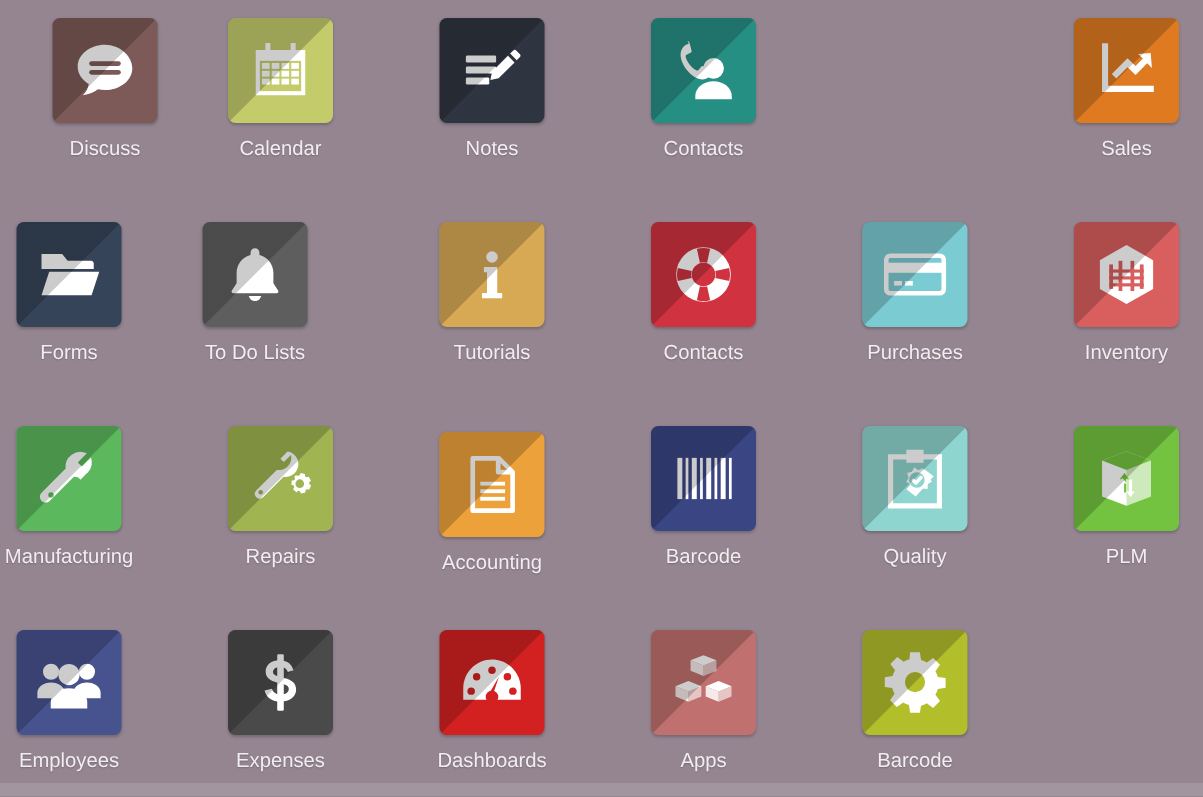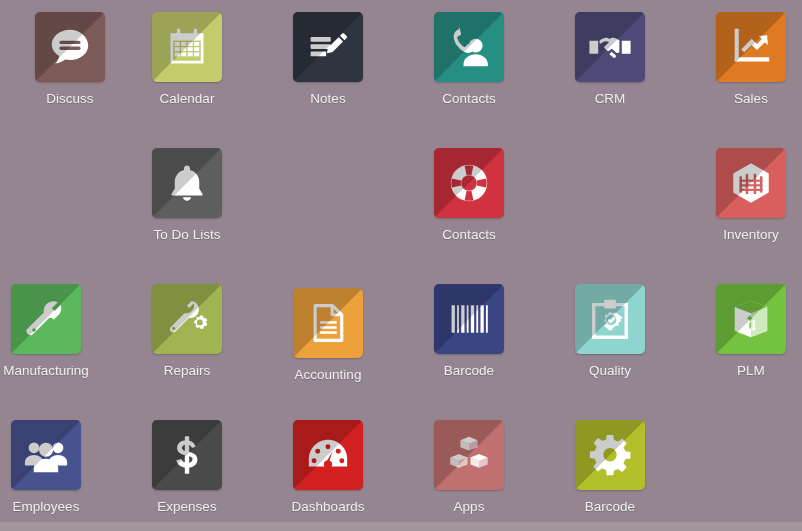--- a/index.html
+++ b/index.html
@@ -140,78 +140,100 @@
           <g fill="#fff">
             <path d="M13.8 5.6c-1.4 0-3.6 1.3-4.8 3.4-2.1 3.7-.6 9.5 3.4 14.6 4 5 9.4 7.7 13.2 6.2 2.3-.9 3.9-2.9 4.1-4.3.1-.7-.2-1.2-.8-1.6l-4.6-2.8c-.7-.4-1.4-.3-1.9.3l-1.9 2.2c-.4.5-1 .6-1.6.3-1.6-.9-3.2-2.3-4.6-4.1-1.4-1.8-2.3-3.6-2.7-5.4-.1-.6.1-1.1.7-1.4l2.6-1.3c.7-.3 1-1 .8-1.7l-1.4-5.2c-.2-.7-.7-1.1-1.4-1.1z"></path>
             <circle cx="31" cy="22.5" r="7.2"></circle>
             <path d="M31 31.5c-7 0-12.7 4.6-12.7 10.3V44h25.4v-2.2c0-5.7-5.7-10.3-12.7-10.3z"></path>
           </g>
         </svg>
         <div class="tile-shadow"></div>
       </div>
       <div class="app-label">Contacts</div>
     </div>
-    <div class="app-cell" style="left: 564px; top: 12px;">
-      <div class="tile" style="background: rgb(78, 75, 121);">
-        <svg width="46" height="46" viewBox="0 0 48 48">
-          <g fill="#fff">
-            <path d="M2.5 17.5h9.2v13.6H2.5z"></path>
-            <path d="M36.3 17.5h9.2v13.6h-9.2z"></path>
-            <circle cx="7.1" cy="24.3" r="2"></circle>
-            <circle cx="40.9" cy="24.3" r="2"></circle>
-            <path d="M13.2 17.1c2.5-1.6 5-2.7 6.7-2.7 1.3 0 2.4.6 3.6 1.3 1.2-.7 2.4-1.3 3.7-1.3 1.7 0 4.1 1.1 6.6 2.7v12.5c-1.2.9-2.4 1.1-3.4.2l-4.2-3.6c-.3-.3-.8-.3-1.1 0l-1.3 1.2c-1 .9-2.4.9-3.4-.1l-2-2c-.5-.5-.5-1.3 0-1.8l4.6-4.4c-1.2-.7-2.3-1-3.4-1-1.5 0-3.1.9-4.7 2.1-.6.4-1.3.4-1.8-.1z"></path>
-            <path d="M23.4 31.6l4 3.4c.7.6 1.8.5 2.4-.2.6-.7.5-1.8-.2-2.4l-4-3.4z"></path>
-          </g>
-        </svg>
-        <div class="tile-shadow"></div>
-      </div>
-      <div class="app-label">CRM</div>
-    </div>
     <div class="app-cell" style="left: 705px; top: 12px;">
       <div class="tile" style="background: rgb(224, 122, 33);">
         <svg width="46" height="46" viewBox="0 0 48 48">
           <g fill="#fff">
             <path d="M7 5h4.2v33.8H7z"></path>
             <path d="M7 34.6h36V39H7z"></path>
             <path d="M40.8 11.8l.9 10.4-3.3-3.2-8.1 8.2-5.6-5.4-7.8 7.8-3.1-3.1 10.9-11 5.6 5.4 5.1-5.2-3.3-3.2z"></path>
           </g>
         </svg>
         <div class="tile-shadow"></div>
       </div>
       <div class="app-label">Sales</div>
     </div>
-    <div class="app-cell" style="left: 141px; top: 148px;">
+    <div class="app-cell" style="left: 0px; top: 148px;">
+      <div class="tile" style="background: rgb(54, 68, 89);">
+        <svg width="44" height="44" viewBox="0 0 48 48">
+          <g fill="#fff">
+            <path d="M4 9h15l4 5h17c1.1 0 2 .9 2 2v4H4z"></path>
+            <path d="M9.6 22H46l-5.6 17H4l5.6-17z"></path>
+          </g>
+        </svg>
+        <div class="tile-shadow"></div>
+      </div>
+      <div class="app-label">Forms</div>
+    </div>
+    <div class="app-cell" style="left: 124px; top: 148px;">
       <div class="tile" style="background: rgb(94, 94, 94);">
         <svg width="42" height="42" viewBox="0 0 48 48">
           <g fill="#fff">
             <path d="M24 4c-1.9 0-3.4 1.5-3.4 3.4v1.7C14.4 10.6 10 16.1 10 22.7v7.9l-3.6 5.6c-.6.9 0 2.1 1.1 2.1h33c1.1 0 1.7-1.2 1.1-2.1L38 30.6v-7.9c0-6.6-4.4-12.1-10.6-13.6V7.4C27.4 5.5 25.9 4 24 4z"></path>
             <path d="M19.3 40.3c.5 2.3 2.5 3.9 4.7 3.9s4.2-1.6 4.7-3.9z"></path>
           </g>
         </svg>
         <div class="tile-shadow"></div>
       </div>
       <div class="app-label">To Do Lists</div>
+    </div>
+    <div class="app-cell" style="left: 282px; top: 148px;">
+      <div class="tile" style="background: rgb(216, 169, 85);">
+        <svg width="40" height="40" viewBox="0 0 48 48">
+          <g fill="#fff">
+            <circle cx="24" cy="10" r="4.6"></circle>
+            <path d="M17.5 18h10.7v20.7h3.9V43H16v-4.3h4V22.2h-2.5z"></path>
+          </g>
+        </svg>
+        <div class="tile-shadow"></div>
+      </div>
+      <div class="app-label">Tutorials</div>
     </div>
     <div class="app-cell" style="left: 423px; top: 148px;">
       <div class="tile" style="background: rgb(208, 50, 63);">
         <svg width="46" height="46" viewBox="0 0 48 48">
           <g>
             <circle cx="24" cy="24" r="19" fill="#fff"></circle>
             <circle cx="24" cy="24" r="8.2" fill="#d0323f"></circle>
             <g fill="#d0323f">
               <path d="M19.4 6.1a18.5 18.5 0 0 1 9.2 0l-2.1 9.7a9 9 0 0 0-5 0z"></path>
               <path d="M41.9 19.4a18.5 18.5 0 0 1 0 9.2l-9.7-2.1a9 9 0 0 0 0-5z"></path>
               <path d="M28.6 41.9a18.5 18.5 0 0 1-9.2 0l2.1-9.7a9 9 0 0 0 5 0z"></path>
               <path d="M6.1 28.6a18.5 18.5 0 0 1 0-9.2l9.7 2.1a9 9 0 0 0 0 5z"></path>
             </g>
           </g>
         </svg>
         <div class="tile-shadow"></div>
       </div>
       <div class="app-label">Contacts</div>
+    </div>
+    <div class="app-cell" style="left: 564px; top: 148px;">
+      <div class="tile" style="background: rgb(122, 203, 210);">
+        <svg width="46" height="46" viewBox="0 0 48 48">
+          <g>
+            <rect x="4" y="11" width="40" height="26" rx="2.8" fill="none" stroke="#fff" stroke-width="3.2"></rect>
+            <rect x="4" y="15.8" width="40" height="7" fill="#fff"></rect>
+            <rect x="9.5" y="28.5" width="5.5" height="3.2" fill="#fff"></rect>
+            <rect x="17" y="28.5" width="5.5" height="3.2" fill="#fff"></rect>
+          </g>
+        </svg>
+        <div class="tile-shadow"></div>
+      </div>
+      <div class="app-label">Purchases</div>
     </div>
     <div class="app-cell" style="left: 705px; top: 148px;">
       <div class="tile" style="background: rgb(217, 95, 95);">
         <svg width="46" height="46" viewBox="0 0 48 48">
           <g>
             <path d="M24 3.5L42.5 14v20L24 44.5 5.5 34V14z" fill="#fff"></path>
             <g fill="#d95f5f">
               <rect x="12" y="17" width="2.6" height="17"></rect>
               <rect x="18.5" y="14.5" width="2.6" height="21"></rect>
               <rect x="26.8" y="14.5" width="2.6" height="21"></rect>

